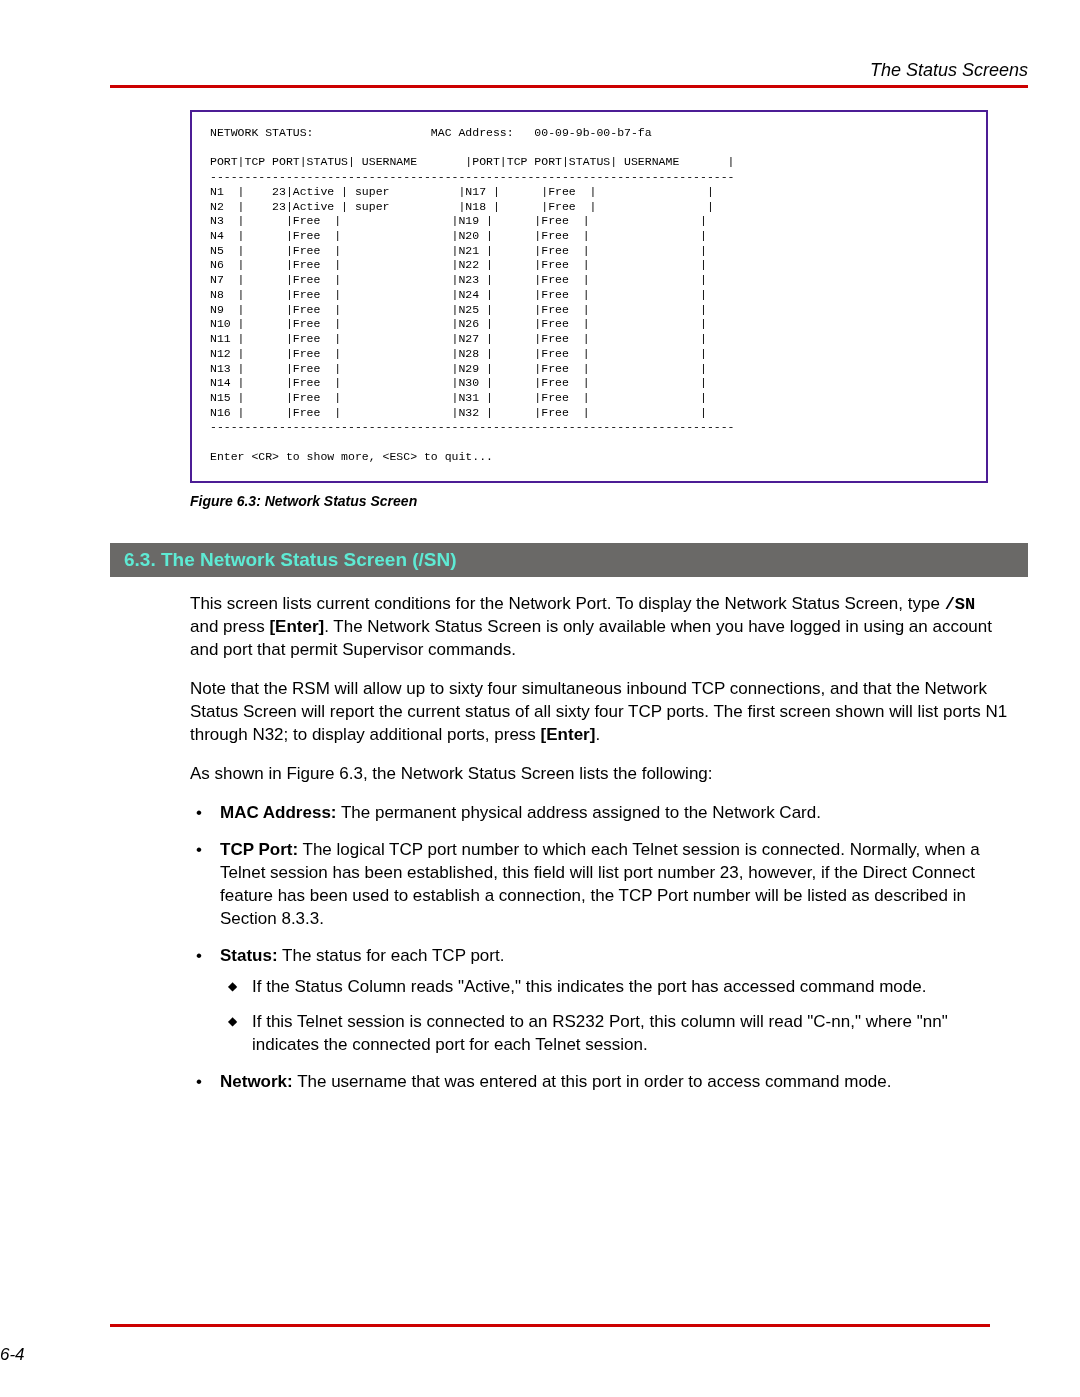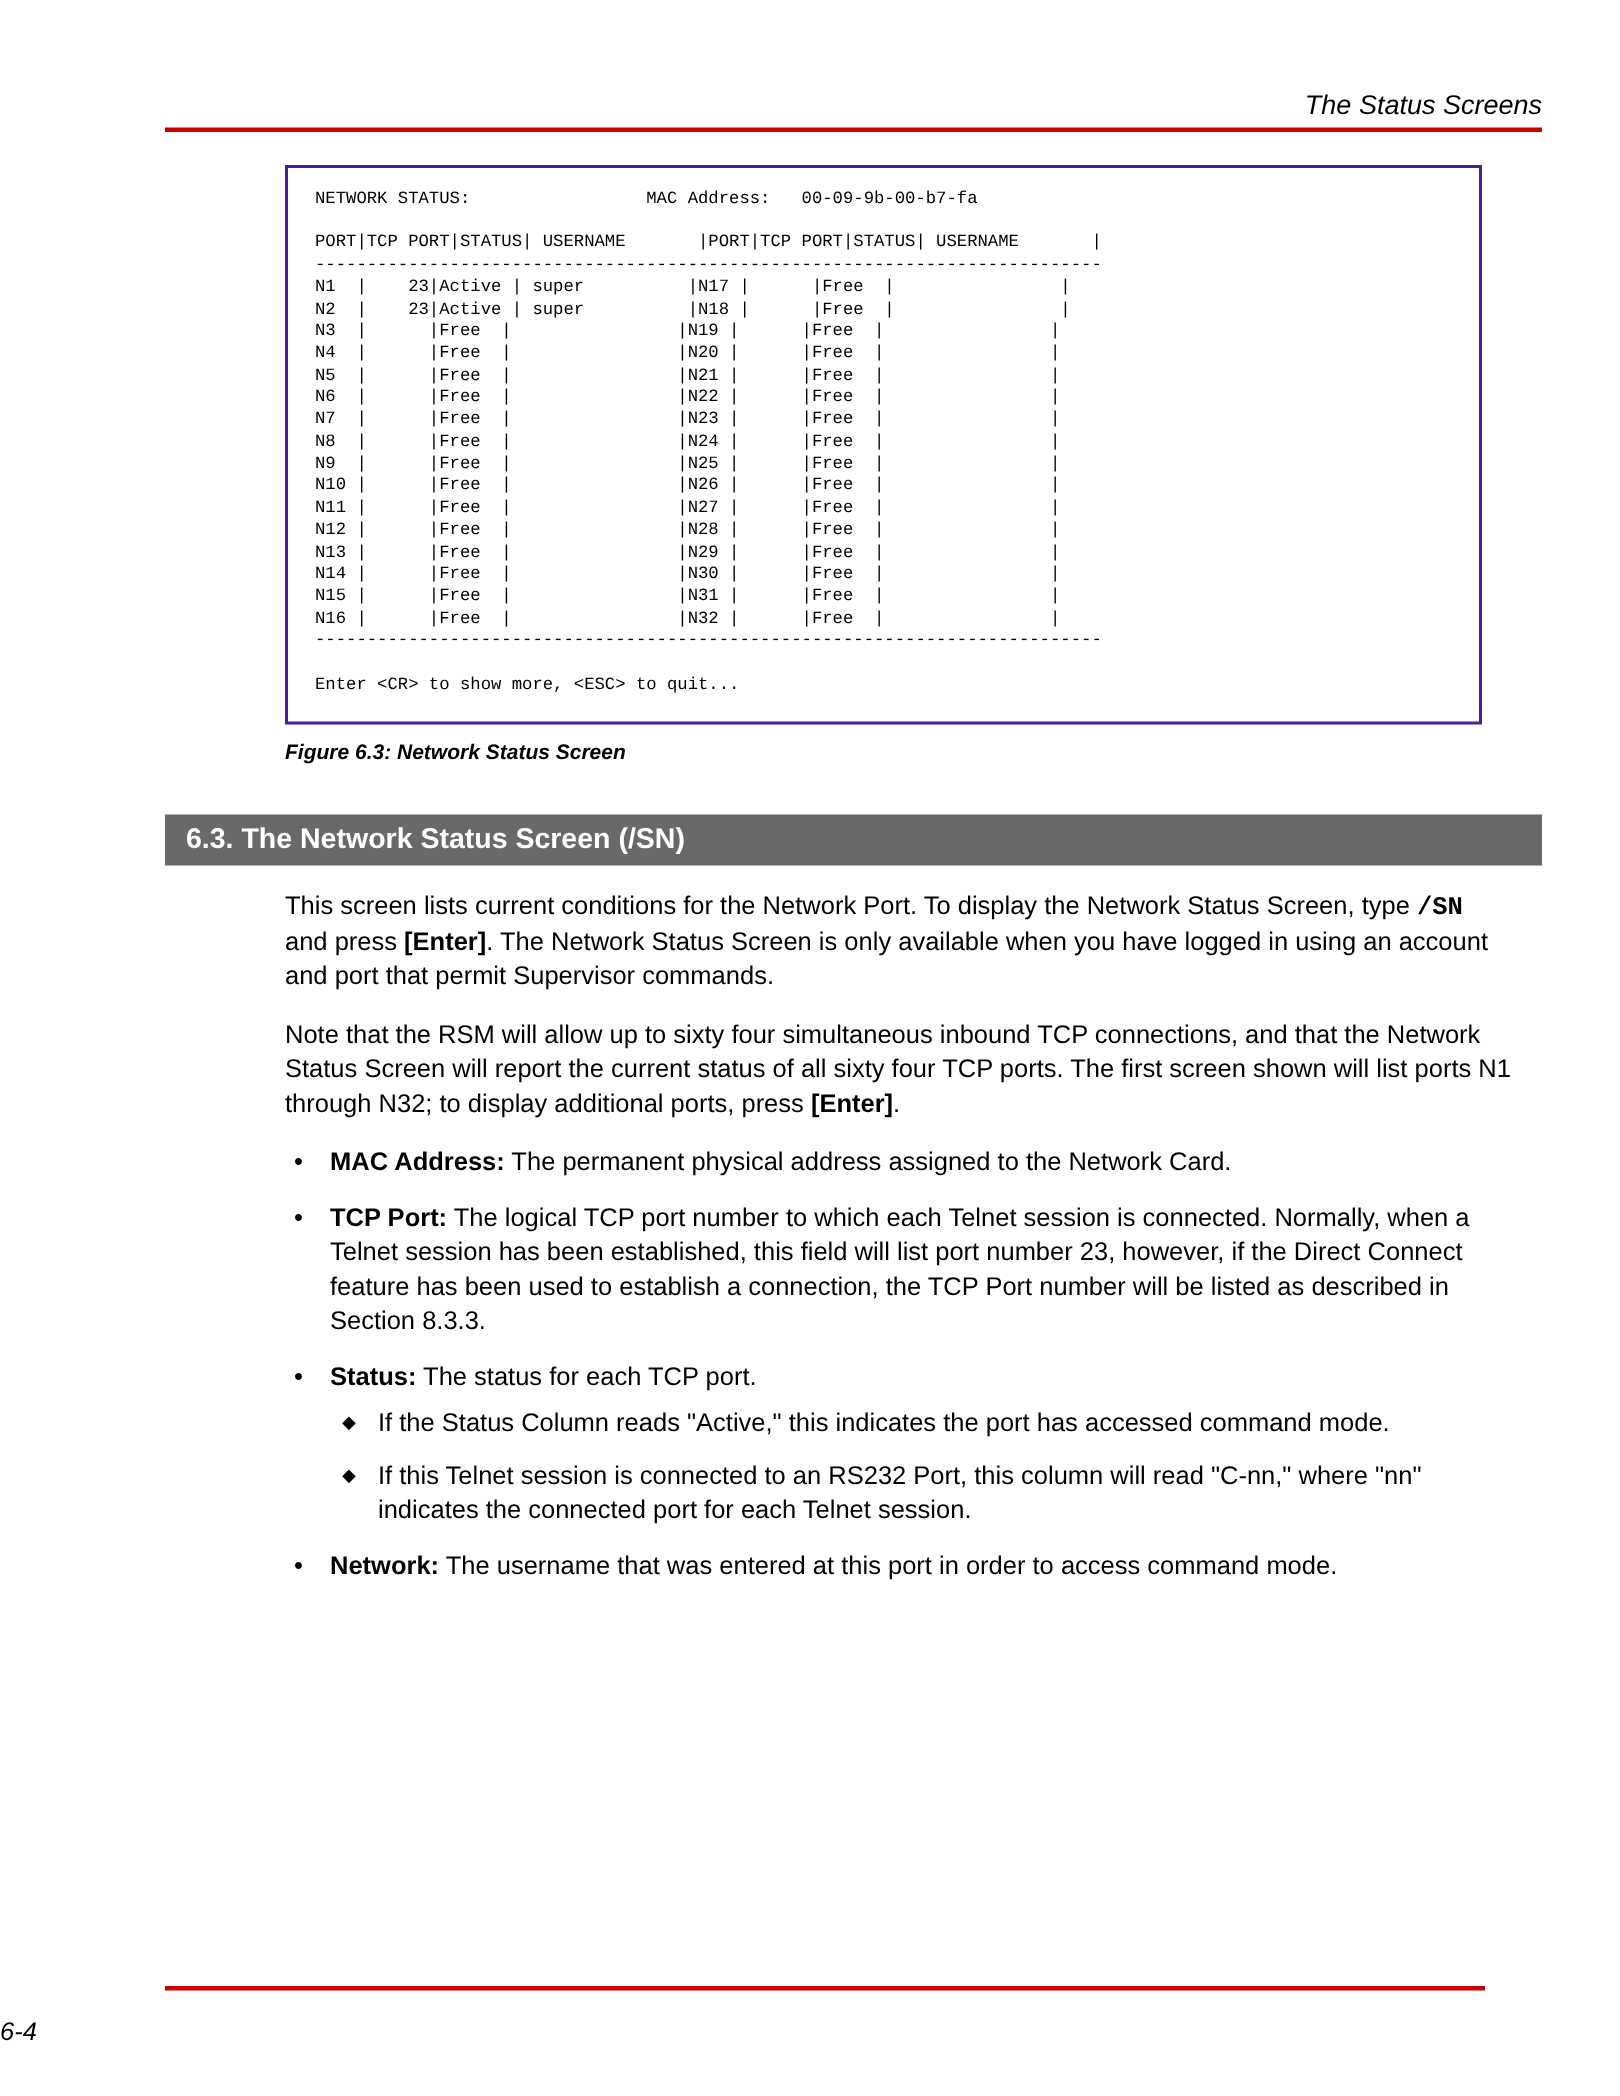--- a/index.html
+++ b/index.html
@@ -17,21 +17,21 @@
     font-style:italic;font-size:17px;}
   .terminal-box{
     border:2px solid #4c1d95;padding:14px 18px 16px 18px;margin:0 40px 10px 80px;
     font-family:"Courier New",monospace;font-size:11.5px;line-height:1.28;
     white-space:pre;overflow:hidden;
   }
   .fig-caption{
     font-style:italic;font-weight:bold;font-size:14px;margin:6px 0 34px 80px;
   }
   .section-bar{
-    background:#6a6967;color:#ffffff;font-size:19px;font-weight:bold;
+    background:#6a6967;color:#5eead4;font-size:19px;font-weight:bold;
     padding:6px 14px;margin:0 0 16px 0;
   }
   .body-text{font-size:17px;line-height:1.35;margin:0 20px 16px 80px;}
   .body-text span{display:inline;}
   b.cmd{font-family:"Courier New",monospace;font-weight:bold;}
   ul.bullets{list-style:none;padding:0;margin:0 20px 0 80px;font-size:17px;}
   ul.bullets>li{position:relative;padding-left:30px;line-height:1.35;margin-bottom:14px;}
   ul.bullets>li:before{content:"•";position:absolute;left:6px;top:0;font-size:17px;}
   ul.subs{list-style:none;padding:0;margin:8px 0 0 4px;}
   ul.subs>li{position:relative;padding-left:28px;line-height:1.35;margin-bottom:12px;}
@@ -73,20 +73,21 @@
   <div class="section-bar">6.3.  The Network Status Screen  (/SN)</div>
 
   <p class="body-text">
     <span>This screen lists current conditions for the Network Port.  To display the Network Status Screen, type </span><b class="cmd">/SN</b><span> and press </span><b>[Enter]</b><span>.  The Network Status Screen is only available when you have logged in using an account and port that permit Supervisor commands.</span>
   </p>
 
   <p class="body-text">
     <span>Note that the RSM will allow up to sixty four simultaneous inbound TCP connections, and that the Network Status Screen will report the current status of all sixty four TCP ports.  The first screen shown will list ports N1 through N32; to display additional ports, press </span><b>[Enter]</b><span>.</span>
   </p>
 
+  <p class="body-text">As shown in Figure 6.3, the Network Status Screen lists the following:</p>
 
   <ul class="bullets">
     <li>
       <b>MAC Address:</b><span>  The permanent physical address assigned to the Network Card.</span>
     </li>
     <li>
       <b>TCP Port:</b><span>  The logical TCP port number to which each Telnet session is connected.  Normally, when a Telnet session has been established, this field will list port number 23, however, if the Direct Connect feature has been used to establish a connection, the TCP Port number will be listed as described in Section 8.3.3.</span>
     </li>
     <li>
       <b>Status:</b><span>  The status for each TCP port.</span>

